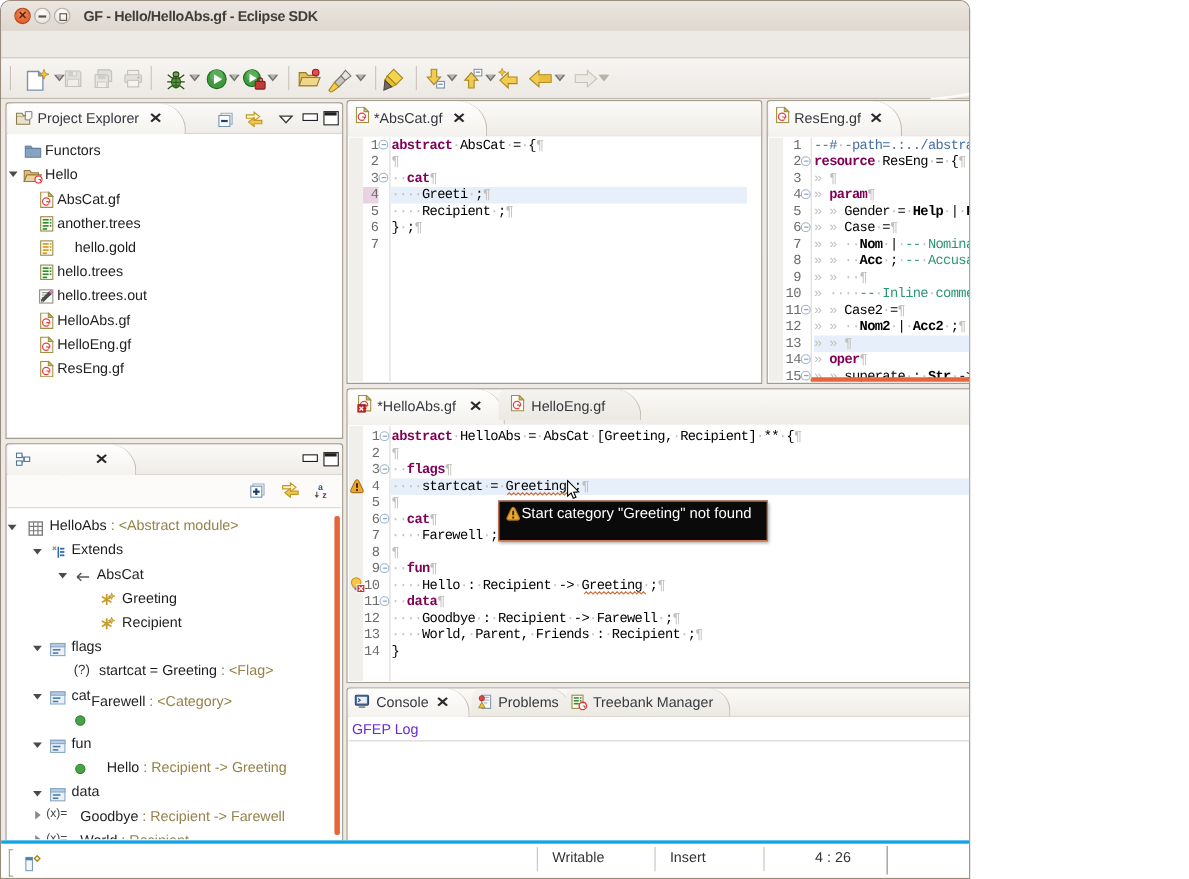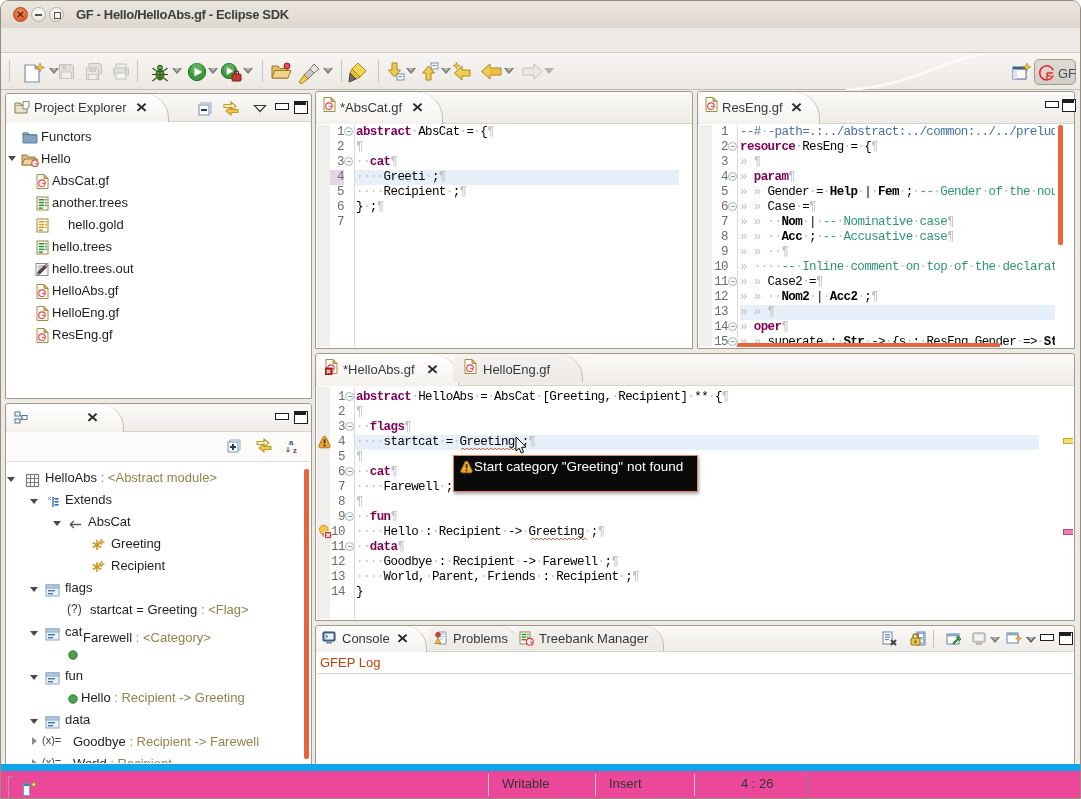--- a/index.html
+++ b/index.html
@@ -1,18 +1,18 @@
 <!DOCTYPE html>
 <html><head>
 <meta charset="utf-8">
 <style>
   * { margin:0; padding:0; box-sizing:border-box; }
   html,body { width:1081px; height:799px; background:#fff; font-family:"Liberation Sans",sans-serif; overflow:hidden; }
   .abs { position:absolute; }
-  #win { position:absolute; left:0; top:0; width:1081px; height:799px;
+  #win { position:absolute; left:0; top:0; width:882px; height:799px;
          border:1px solid #978C7E; border-radius:9px 9px 0 0; background:#EDEAE5; overflow:hidden; }
   
   #titlebar { position:absolute; left:0; top:0; width:100%; height:27px;
     background:linear-gradient(#EBE6E0,#DED7D0); }
   #title { position:absolute; left:75px; top:6px; font-size:13px; font-weight:bold; color:#3F3E3A; letter-spacing:-0.35px;}
   .wbtn { position:absolute; top:6px; width:15px; height:15px; border-radius:50%; }
   #btn-close { left:12px; background:radial-gradient(circle at 50% 35%,#F2926A,#E66836 55%,#D9541F); border:1px solid #B44819; }
   #btn-close:after { content:"✕"; position:absolute; left:0; top:0px; width:100%; text-align:center; font-size:10px; line-height:14px; color:#5C2B10; font-weight:bold;}
   #btn-min { left:30px; background:radial-gradient(circle at 50% 30%,#FDFDFC,#EFECE7 60%,#DDD8D0); border:1px solid #B7B0A5; }
   #btn-min:after { content:""; position:absolute; left:3px; top:6px; width:7px; height:2px; background:#57534C; }
@@ -53,21 +53,21 @@
   .hl { position:absolute; background:#E7F0FA; height:15px; }
   .foldm { position:absolute; width:9px; height:9px; border:1px solid #9DB4CC; border-radius:50%; background:#fff; }
   .foldm:after { content:""; position:absolute; left:1.5px; top:3px; width:4px; height:1px; background:#7E9CBC; }
   
   .tree { position:absolute; font-size:13px; color:#1E1E1E; }
   .trow { position:absolute; white-space:nowrap; }
   .tw { position:absolute; width:0; height:0; border-left:4px solid transparent; border-right:4px solid transparent; border-top:5px solid #4A4A4A; }
   .twr { position:absolute; width:0; height:0; border-top:4px solid transparent; border-bottom:4px solid transparent; border-left:5px solid #8A8A8A; }
   .olv { color:#95824A; }
   
-  #statusbar { position:absolute; left:0; top:763px; width:100%; height:36px; background:#ec4899; border-top:7px solid #0ea5e9;padding-left:21px; }
+  #statusbar { position:absolute; left:0; top:763px; width:100%; height:36px; background:#ffffff; border-top:3px solid #0ea5e9;padding-left:21px; }
   #statusbar .st { position:absolute; top:5px; font-size:13px; color:#333; }
   .stsep { position:absolute; top:3px; width:1px; height:22px; background:#C9C3BA; }
 </style>
 </head>
 <body>
 <svg width="0" height="0" style="position:absolute">
     <defs>
   <g id="gfdoc">
     <path d="M1 0.5 H8 L12 4.5 V14.5 H1 Z" fill="#FDFCF8" stroke="#A09040" stroke-width="1"></path>
     <path d="M8 0.5 L8 4.5 L12 4.5 Z" fill="#CBBC74" stroke="#A09040" stroke-width="1"></path>
@@ -362,21 +362,21 @@
         <div class="trow" style="left:39px;top:8px;">HelloAbs <span class="olv">: &lt;Abstract module&gt;</span></div>
         <div class="trow" style="left:59px;top:30px;">Extends</div>
         <div class="trow" style="left:82px;top:52px;">AbsCat</div>
         <div class="trow" style="left:105px;top:74px;">Greeting</div>
         <div class="trow" style="left:105px;top:96px;">Recipient</div>
         <div class="trow" style="left:59px;top:118px;">flags</div>
         <div class="trow" style="left:84px;top:140px;">startcat = Greeting <span class="olv">: &lt;Flag&gt;</span></div>
         <div class="trow" style="left:59px;top:162px;">cat</div>
         <div class="trow" style="left:77px;top:168px;text-align:center;">Farewell <span class="olv">: &lt;Category&gt;</span></div>
         <div class="trow" style="left:59px;top:206px;">fun</div>
-        <div class="trow" style="left:75px;top:228px;text-align:center;">Hello <span class="olv">: Recipient -&gt; Greeting</span></div>
+        <div class="trow" style="left:91px;top:228px;text-align:center;">Hello <span class="olv">: Recipient -&gt; Greeting</span></div>
         <div class="trow" style="left:59px;top:250px;">data</div>
         <div class="trow" style="left:67px;top:272px;">Goodbye <span class="olv">: Recipient -&gt; Farewell</span></div>
         <div class="trow" style="left:67px;top:294px;">World <span class="olv">: Recipient</span></div>
         <div class="tw" style="left:1px;top:15px;"></div>
         <div class="tw" style="left:24px;top:37px;"></div>
         <div class="tw" style="left:47px;top:59px;"></div>
         <div class="tw" style="left:24px;top:125px;"></div>
         <div class="tw" style="left:24px;top:169px;"></div>
         <div class="tw" style="left:24px;top:213px;"></div>
         <div class="tw" style="left:24px;top:257px;"></div>
@@ -675,21 +675,21 @@
         <svg style="position:absolute;left:690px;top:4px" width="17" height="17" viewBox="0 0 17 17">
           <rect x="1" y="3" width="11" height="10" fill="#FFF" stroke="#6484A8"></rect>
           <rect x="1" y="3" width="11" height="2.4" fill="#88A8C8"></rect>
           <path d="M12.5 5.5 L13.3 7.7 L15.5 8.5 L13.3 9.3 L12.5 11.5 L11.7 9.3 L9.5 8.5 L11.7 7.7 Z" fill="#F4C238" stroke="#A07818" stroke-width="0.6"></path>
         </svg>
         <div class="dd" style="left:710px; top:11px; border-top-color:#555;"></div>
         <div class="mmin" style="position:absolute;left:724px;top:8px;"></div>
         <div class="mmax" style="position:absolute;left:743px;top:6px;"></div>
       </div>
       <div style="position:absolute;left:1px;top:26px;right:1px;height:22px;background:#FFF;border-bottom:1px solid #D5D2CC;">
-        <div style="position:absolute;left:3px;top:3px;font-size:13px;color:#c2410c;">GFEP Log</div>
+        <div style="position:absolute;left:3px;top:3px;font-size:13px;color:#6d28d9;">GFEP Log</div>
       </div>
     </div>
   </div>
   <div id="statusbar">
     <div style="position:absolute;left:7px;top:5px;width:4px;height:25px;border-left:1.5px solid #A79E92;border-top:1.5px solid #A79E92;border-bottom:1.5px solid #A79E92;"></div>
     <svg style="position:absolute;left:20px;top:9px" width="18" height="18" viewBox="0 0 18 18">
       <rect x="2.5" y="3.5" width="6" height="12" fill="#F3F8FB" stroke="#7A9CB8" stroke-width="1"></rect>
       <rect x="2.5" y="3.5" width="6" height="2.6" fill="#4880B0"></rect>
       <path d="M12.8 2 L15.3 4.5 L12.8 7 L10.3 4.5 Z" fill="#F8F4E0" stroke="#A8861E" stroke-width="1.2"></path>
     </svg>

